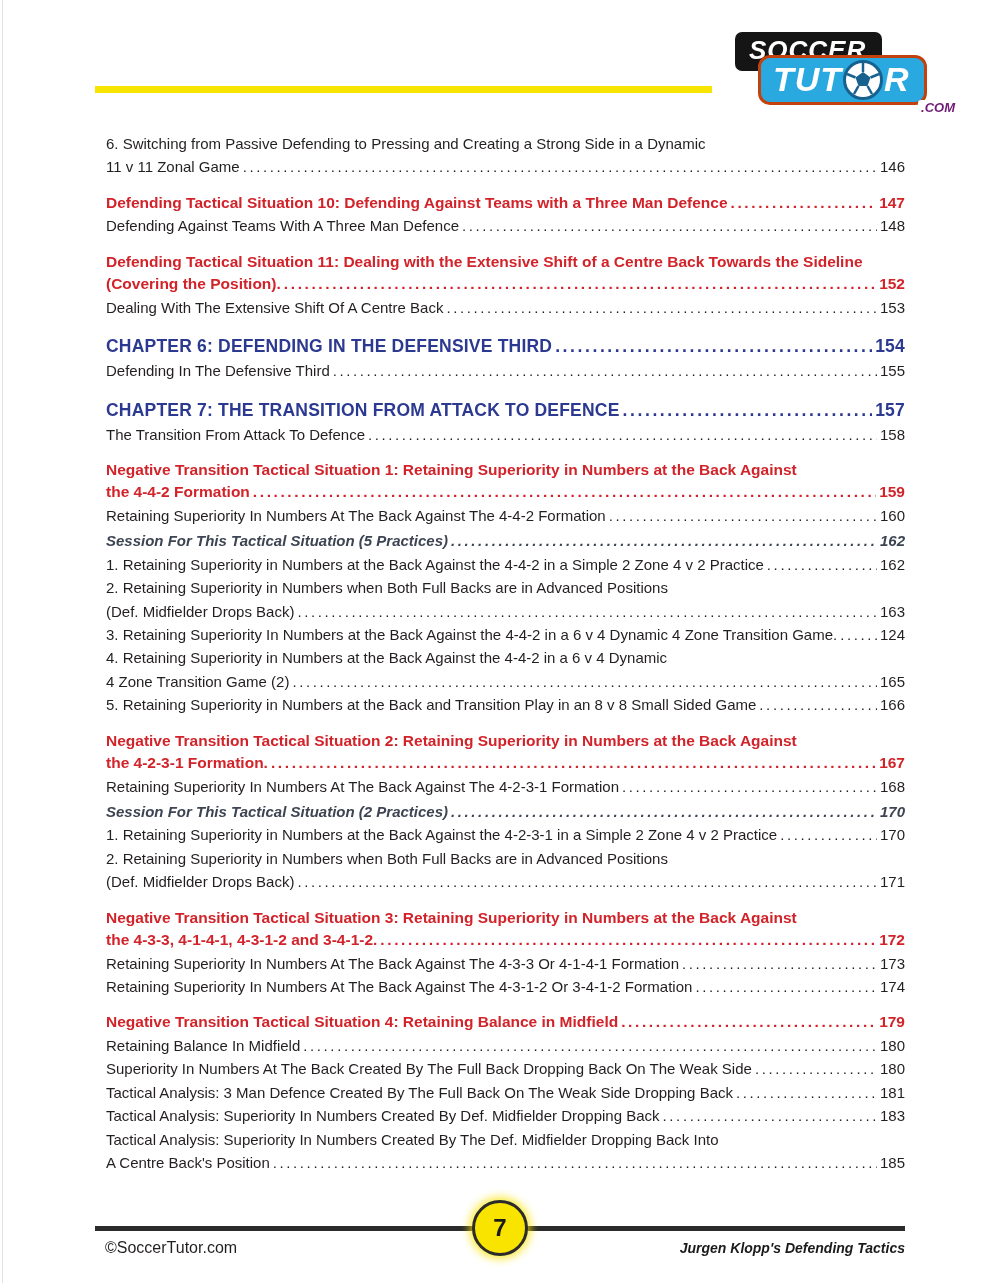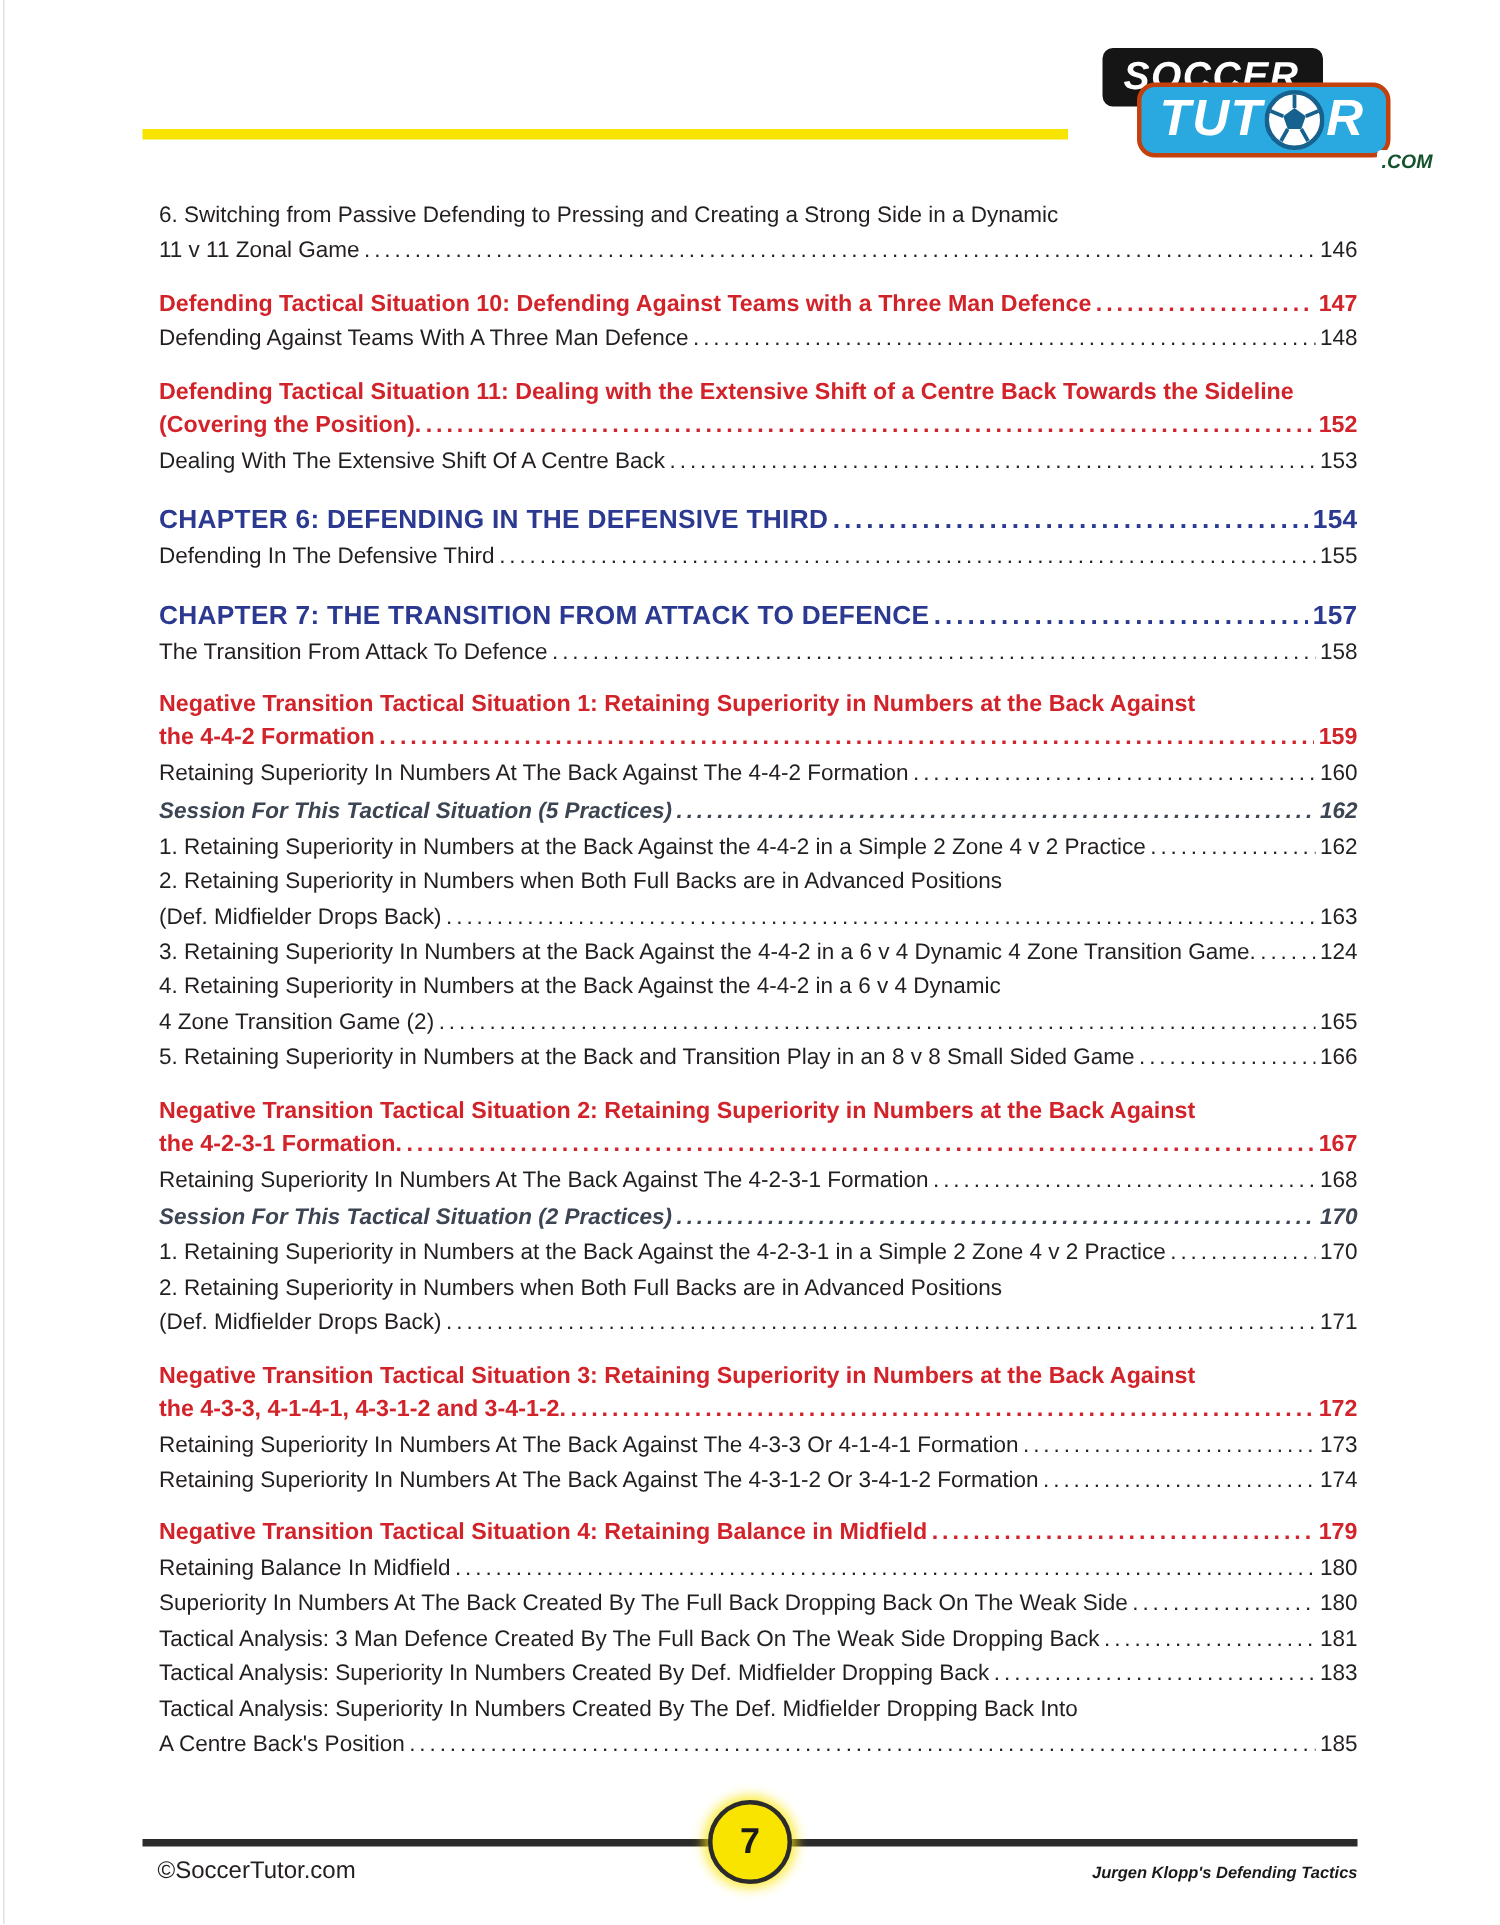--- a/index.html
+++ b/index.html
@@ -23,21 +23,21 @@
   .logo-tutor {
     position:absolute; top:27px; left:32px; z-index:2;
     background:#2aa9e1; color:#ffffff; font-style:italic; font-weight:800;
     font-size:34px; letter-spacing:1px; padding:1px 14px 3px 12px;
     border-radius:12px; border:3px solid #c2410c;
     display:flex; align-items:center;
   }
   .ball { width:40px; height:40px; margin:0 1px; position:relative; top:1px; }
   .logo-com {
     position:absolute; top:72px; right:8px; z-index:3;
-    background:#ffffff; color:#14532d; font-weight:700; font-style:italic;
+    background:#ffffff; color:#701a75; font-weight:700; font-style:italic;
     font-size:13px; padding:0 3px; border-radius:3px;
   }
 
   
   .toc { padding:4px 95px 0 106px; }
   .entry { line-height:23.4px; }
   .row { display:flex; align-items:baseline; }
   .lab { white-space:nowrap; }
   .dots { flex:1 1 auto; overflow:hidden; white-space:nowrap; min-width:10px; margin:0 3px; }
   .dots::after {
@@ -59,21 +59,21 @@
     background:#f9e400; border:3px solid #2b2b2b; border-radius:50%;
     box-shadow:0 0 8px 3px rgba(249,228,0,.75);
     display:flex; align-items:center; justify-content:center;
     font-weight:800; font-size:24px; color:#1a1a1a; z-index:2;
   }
   .footer-row {
     position:absolute; left:95px; top:36px; width:810px;
     display:flex; justify-content:space-between; align-items:baseline;gap:36px;
   }
   .copyright { font-size:16px; color:#231f20; padding-left:10px; }
-  .book-title { font-size:11px; font-weight:700; font-style:italic; color:#1a1a1a; }
+  .book-title { font-size:14px; font-weight:700; font-style:italic; color:#1a1a1a; }
 </style>
 </head>
 <body>
 
 <div class="edge-line"></div>
 
 <div class="header">
   <div class="rule-yellow"></div>
   <div class="logo">
     <div class="logo-soccer">SOCCER</div>

